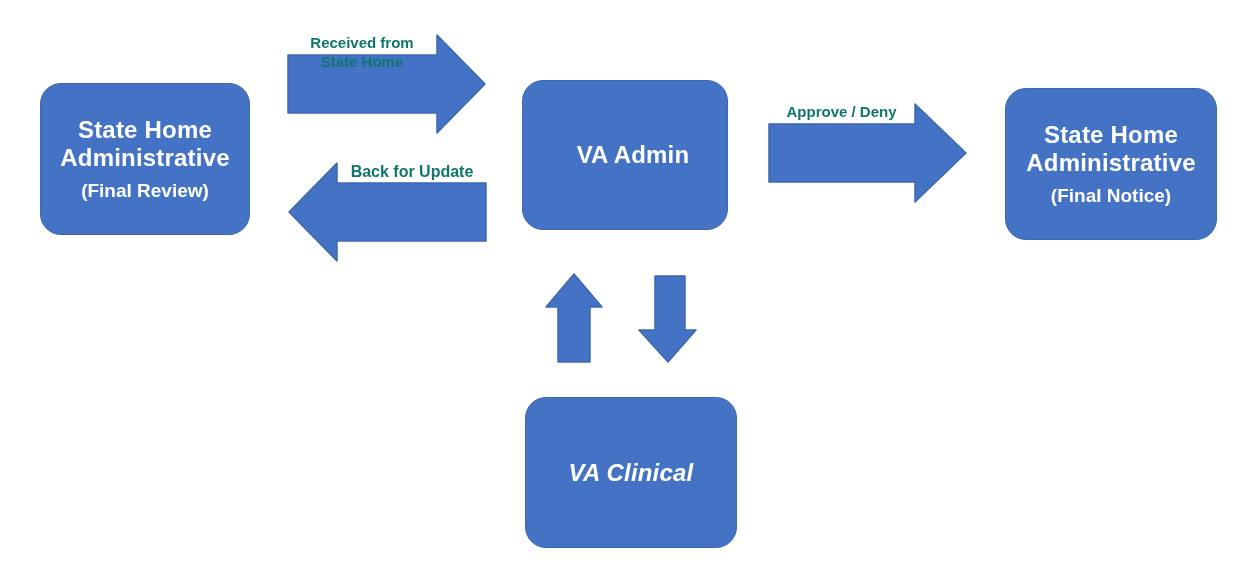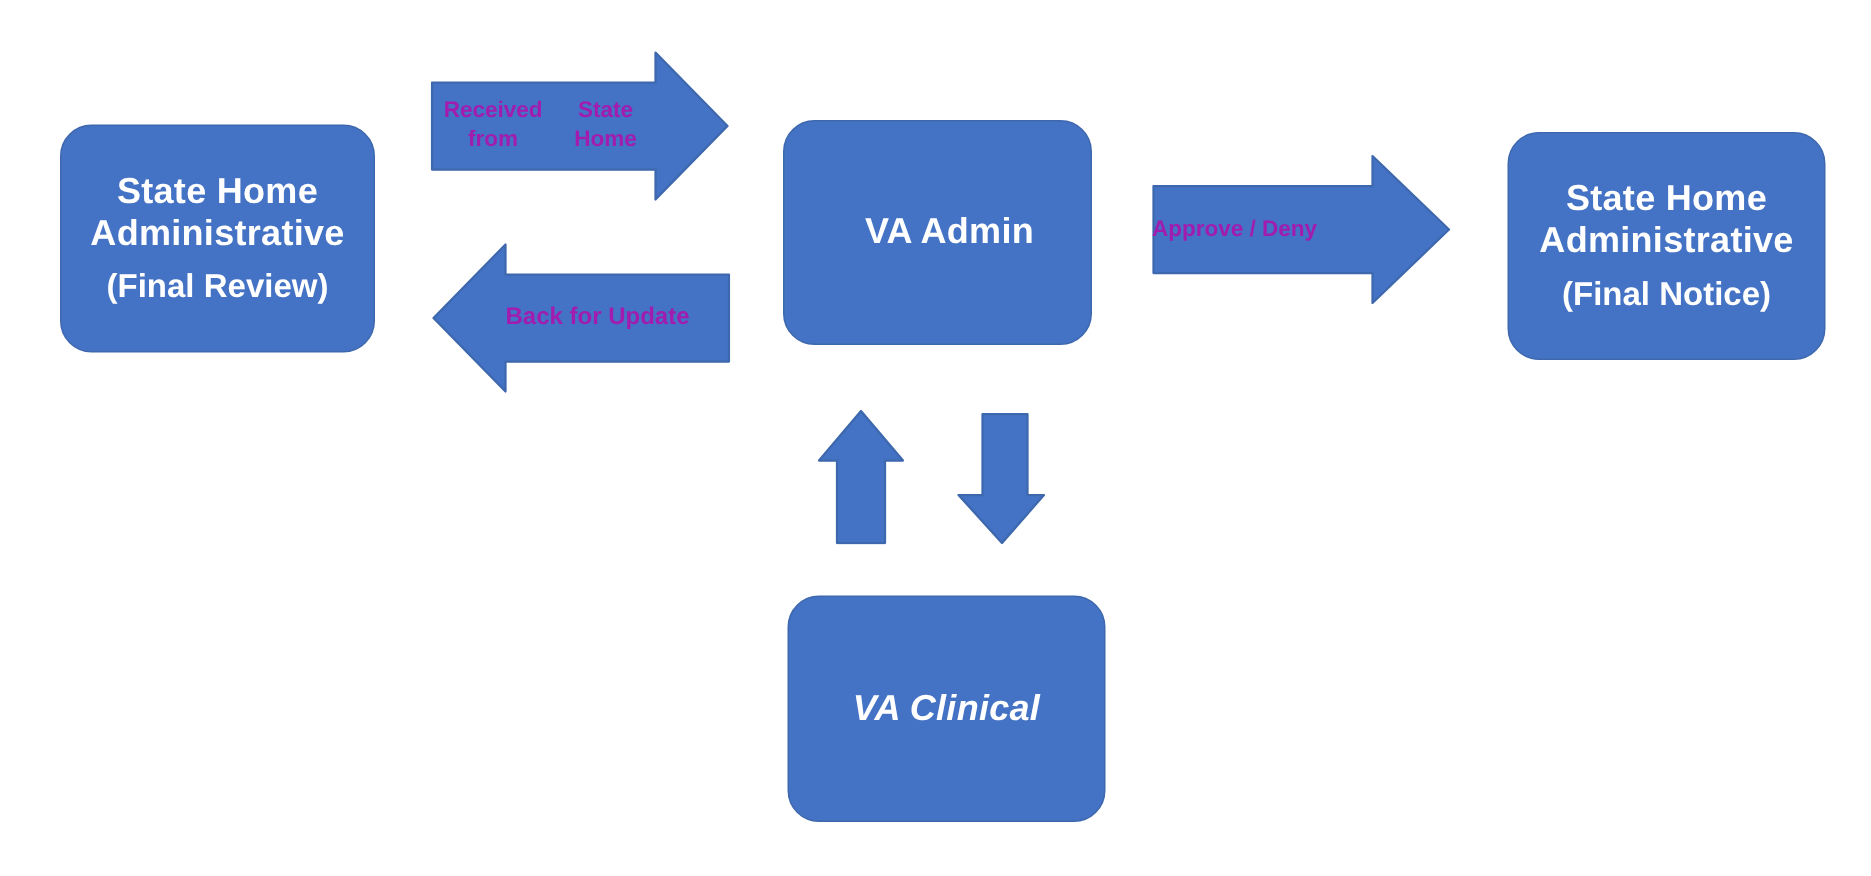--- a/index.html
+++ b/index.html
@@ -28,21 +28,21 @@
     text-align: center;
     box-sizing: border-box;
   }
   .node .title {
     font-size: 24px;
     font-weight: 600;
     line-height: 1.15;
     letter-spacing: 0.2px;
   }
   .node .subtitle {
-    font-size: 22px;
+    font-size: 19px;
     font-weight: 600;
     margin-top: 9px;
   }
   .box-left   { left: 40px;   top: 83px;  width: 210px; height: 152px; }
   .box-center { left: 522px;  top: 80px;  width: 206px; height: 150px; padding-left: 16px; }
   .box-right  { left: 1005px; top: 88px;  width: 212px; height: 152px; }
   .box-bottom { left: 525px;  top: 397px; width: 212px; height: 151px; font-style: italic; }
 
   .arrow {
     position: absolute;
@@ -54,24 +54,24 @@
     top: 0;
   }
   .arrow-shape {
     fill: #4472C4;
     stroke: #3E68AE;
     stroke-width: 1.5;
     stroke-linejoin: round;
   }
   .arrow-label {
     position: absolute;
-    color: #a21caf;
+    color: #0f766e;
     font-weight: 600;
     display: flex;
-    flex-direction: row;
+    flex-direction: column;
     align-items: center;
     justify-content: flex-start;
     text-align: center;
     line-height: 1.25;
   }
   .arrow-received       { left: 287px; top: 34px;  width: 200px; height: 100px; }
   .arrow-received .arrow-label { left: 0; top: 0; width: 150px; height: 100px; font-size: 15px; }
   .arrow-back           { left: 287px; top: 162px; width: 200px; height: 100px; }
   .arrow-back .arrow-label { left: 50px; top: 0; width: 150px; height: 100px; font-size: 16px; }
   .arrow-approve        { left: 768px; top: 103px; width: 200px; height: 100px; }

